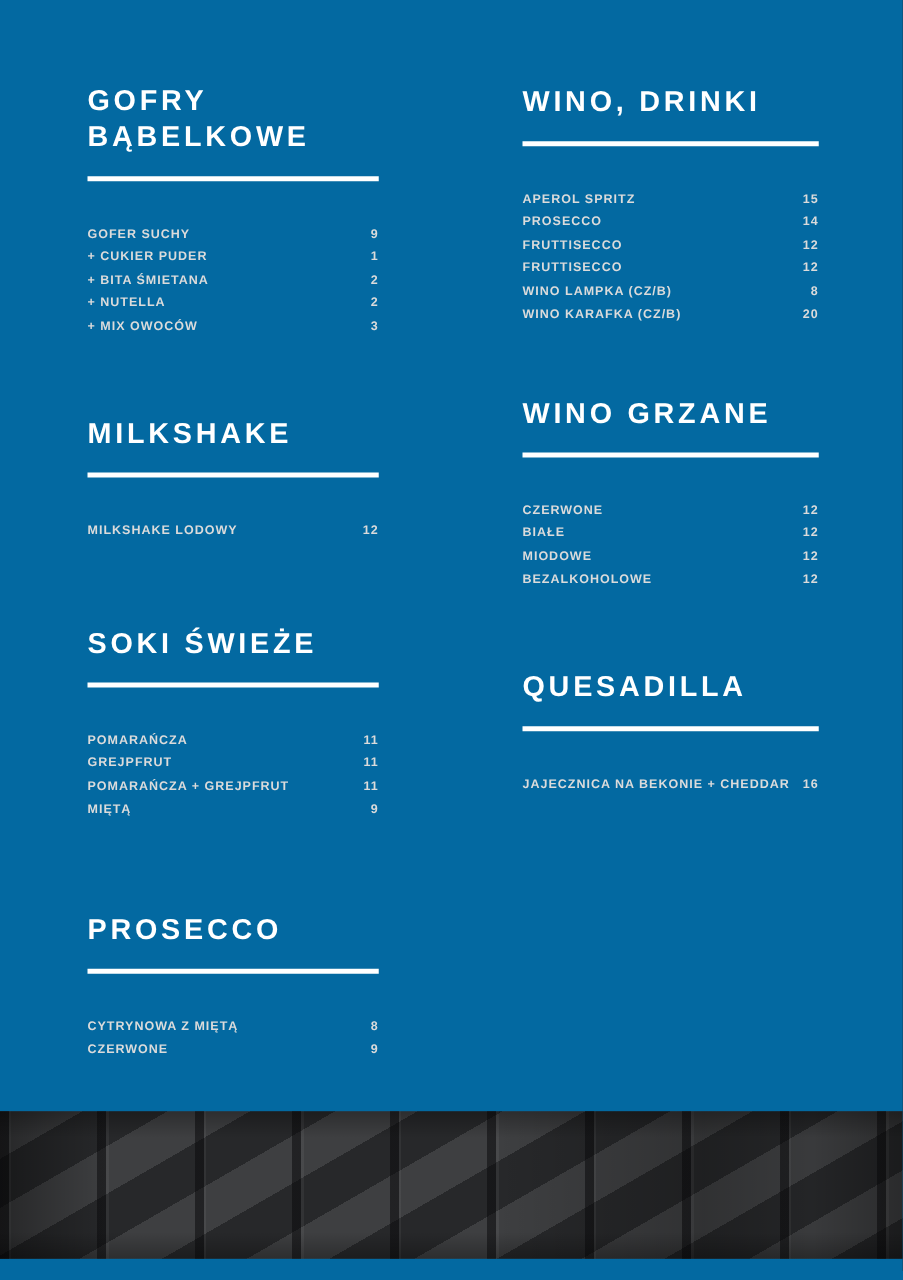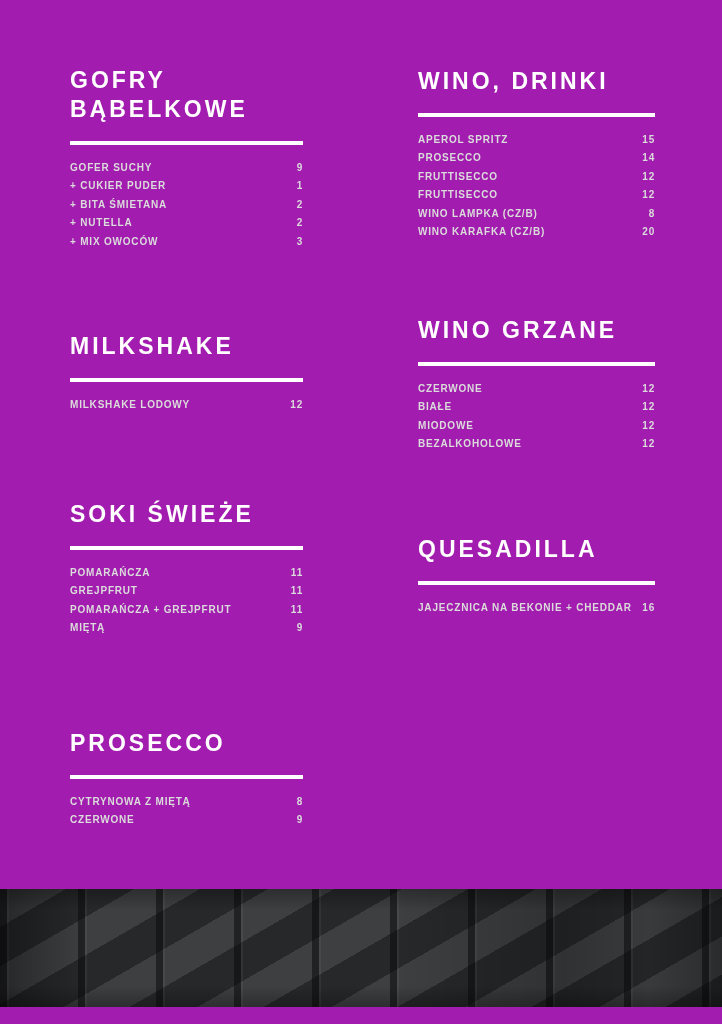--- a/index.html
+++ b/index.html
@@ -10,21 +10,21 @@
     width: 722px;
     height: 1024px;
     background: #292929;
     font-family: "Liberation Sans", sans-serif;
     overflow: hidden;
   }
   .page {
     position: relative;
     width: 722px;
     height: 1024px;
-    background: #a21caf;
+    background: #0369a1;
   }
   .sec {
     position: absolute;
     width: 233px;
   }
   .sec.right { width: 237px; }
   .s-l0 { left: 70px; top: 66px; }
   .s-l1 { left: 70px; top: 332px; }
   .s-l2 { left: 70px; top: 500px; }
   .s-l3 { left: 70px; top: 729px; }
@@ -39,21 +39,21 @@
     letter-spacing: 3px;
     line-height: 29px;
   }
   .rule {
     margin-top: 17px;
     height: 4px;
     width: 100%;
     background: #ffffff;
   }
   .items {
-    margin-top: 14px;
+    margin-top: 34px;
   }
   .row {
     display: flex;
     justify-content: space-between;
     align-items: baseline;
     line-height: 18.4px;
     color: #dbdbdb;
     font-size: 10px;
     font-weight: 700;
     letter-spacing: 0.8px;

